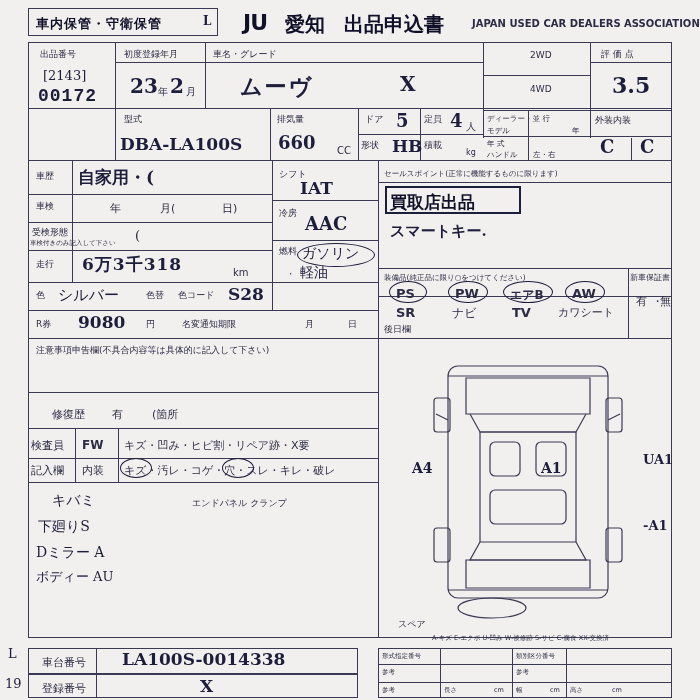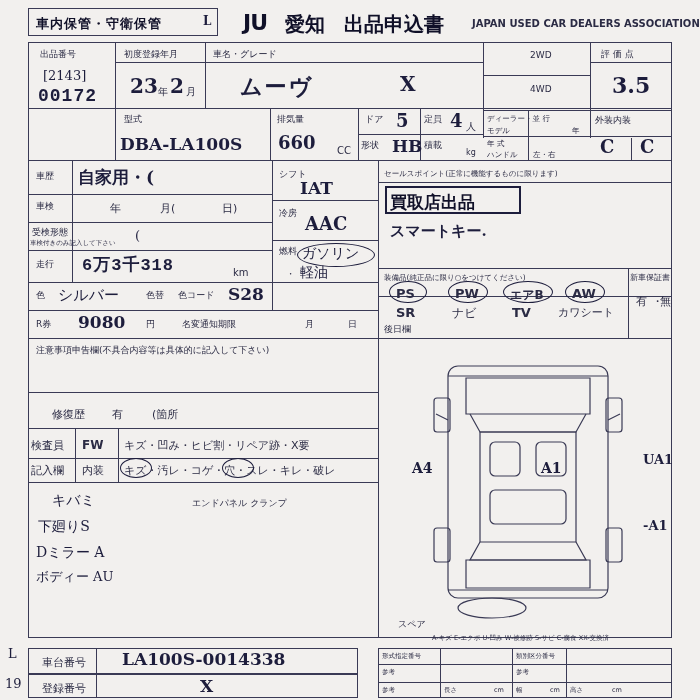--- a/index.html
+++ b/index.html
@@ -129,21 +129,21 @@
   <div class="lbl" style="left:36px;top:200px;">車検</div>
   <div class="lbl" style="left:110px;top:201px;font-size:11px;">年</div>
   <div class="lbl" style="left:160px;top:201px;font-size:11px;">月(</div>
   <div class="lbl" style="left:222px;top:201px;font-size:11px;">日)</div>
 
   <div class="lbl" style="left:32px;top:226px;">受検形態</div>
   <div class="lbl xs" style="left:30px;top:239px;">車検付きのみ記入して下さい</div>
   <div class="hand" style="left:135px;top:228px;font-size:13px;">(</div>
 
   <div class="lbl" style="left:36px;top:258px;">走行</div>
-  <div class="hand b" style="left:82px;top:253px;font-size:17px;letter-spacing:1px;font-family:Liberation Mono, monospace;">6万3千318</div>
+  <div class="hand b" style="left:82px;top:253px;font-size:17px;letter-spacing:1px;">6万3千318</div>
   <div class="lbl" style="left:233px;top:267px;font-size:10px;">km</div>
 
   <div class="lbl" style="left:36px;top:289px;">色</div>
   <div class="hand" style="left:58px;top:286px;font-size:15px;">シルバー</div>
   <div class="lbl" style="left:146px;top:289px;">色替</div>
   <div class="lbl" style="left:178px;top:289px;">色コード</div>
   <div class="hand b" style="left:228px;top:284px;font-size:17px;">S28</div>
 
   <div class="lbl" style="left:36px;top:318px;">R券</div>
   <div class="hand b" style="left:78px;top:312px;font-size:17px;">9080</div>

